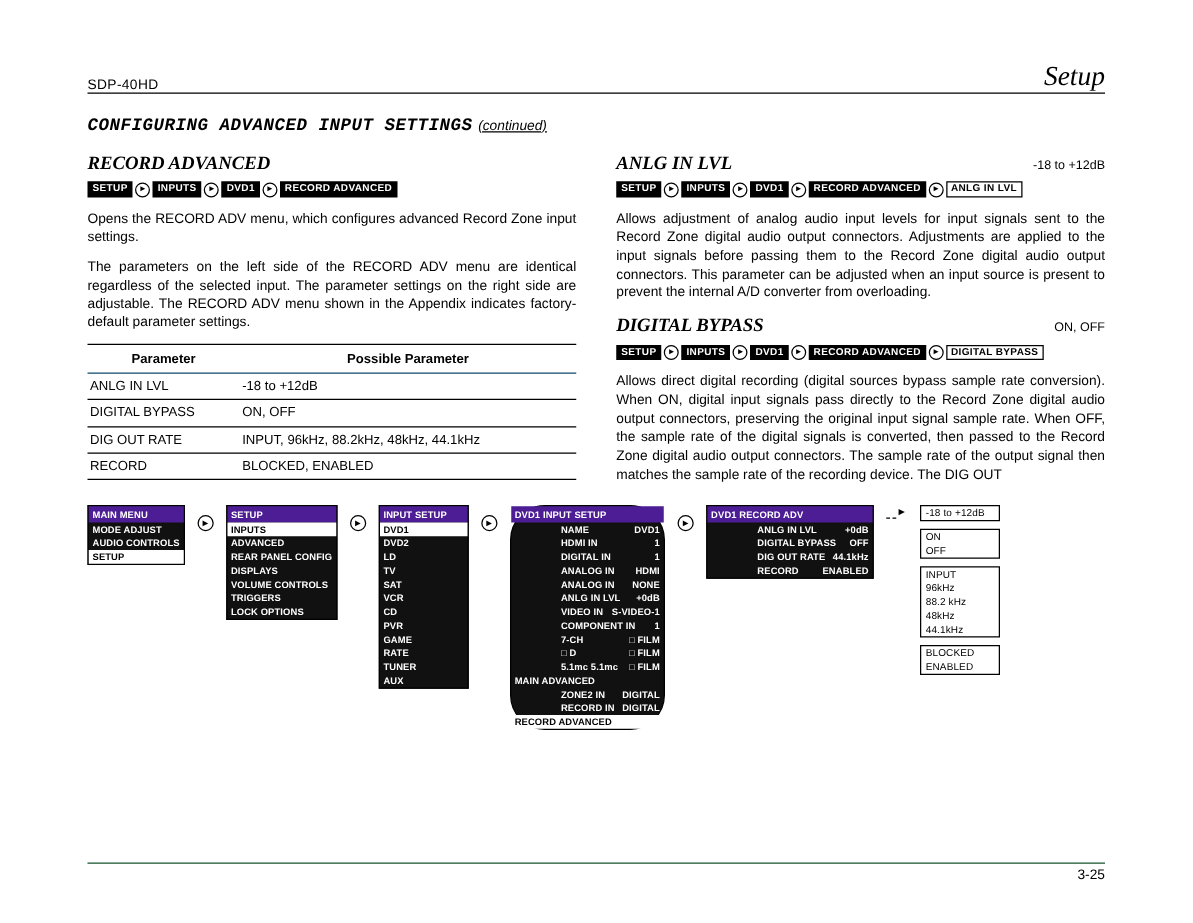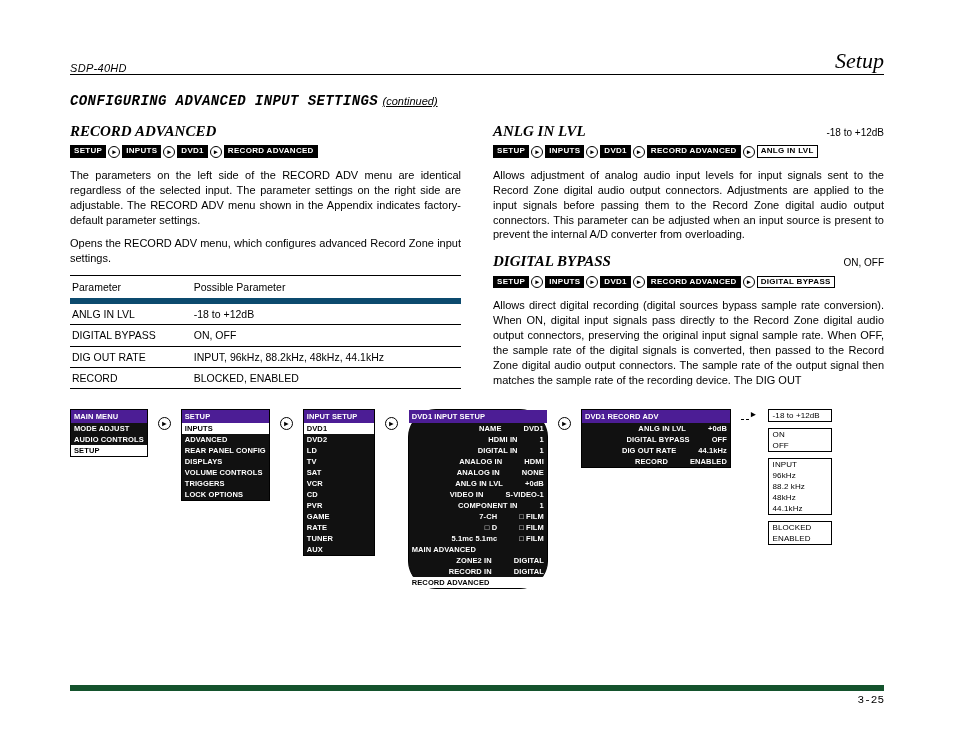--- a/index.html
+++ b/index.html
@@ -1,50 +1,50 @@
 <!DOCTYPE html>
 <html><head>
 <meta charset="utf-8">
 <style>
   html,body{margin:0;padding:0;background:#fff;color:#000;font-family:"Helvetica Neue",Arial,sans-serif;}
   .page{width:954px;height:738px;box-sizing:border-box;padding:48px 70px 34px 70px;position:relative;}
   .hdr{display:flex;justify-content:space-between;align-items:flex-end;border-bottom:1px solid #000;padding-bottom:0px;margin-bottom:14px;}
-  .hdr .model{font-size:11px;font-style:italic;letter-spacing:.3px;}
+  .hdr .model{font-size:11px;letter-spacing:.3px;}
   .hdr .sect{font-size:22px;font-style:italic;font-family:Georgia,"Times New Roman",serif;}
   .title-line{margin:16px 0 10px 0;}
   .title-main{font-weight:900;font-style:italic;font-size:14px;letter-spacing:.4px;font-family:Liberation Mono, monospace;}
   .title-cont{font-style:italic;font-size:11px;font-weight:400;text-decoration:underline;}
   .cols{display:flex;gap:32px;}
   .col{flex:1;font-size:11px;line-height:1.35;text-align:justify;}
   .sub-h{font-family:Georgia,"Times New Roman",serif;font-style:italic;font-weight:700;font-size:15px;margin:2px 0 4px;display:flex;justify-content:space-between;align-items:baseline;}
   .sub-h .rng{font-family:"Helvetica Neue",Arial,sans-serif;font-style:normal;font-size:10px;font-weight:400;}
   .crumb{display:flex;align-items:center;gap:2px;margin:0 0 10px;}
   .pill{background:#000;color:#fff;font-size:8px;font-weight:900;padding:1px 4px;letter-spacing:.3px;}
   .pill.inv{background:#fff;color:#000;border:1px solid #000;padding:0 3px;}
   .arr{font-size:10px;line-height:1;border:1px solid #000;border-radius:50%;width:10px;height:10px;display:inline-flex;align-items:center;justify-content:center;font-weight:bold;}
   .arr::after{content:"\25B8";font-size:7px;}
   p{margin:0 0 9px;}
   table.param{width:100%;border-collapse:collapse;font-size:10.5px;margin:6px 0 12px;}
-  table.param th{text-align:left;font-weight:400;border-top:1px solid #000;border-bottom:6px solid #0c4a6e;padding:4px 2px;}
+  table.param th{text-align:center;font-weight:700;border-top:1px solid #000;border-bottom:1px solid #0c4a6e;padding:4px 2px;}
   table.param td{border-bottom:.5px solid #000;padding:3px 2px;}
   .menus{display:flex;gap:10px;align-items:flex-start;margin-top:8px;font-size:7.5px;font-weight:900;letter-spacing:.1px;}
   .menus .m-arr{font-size:11px;margin-top:8px;border:1px solid #000;border-radius:50%;width:11px;height:11px;display:flex;align-items:center;justify-content:center;flex:0 0 auto;}
   .menus .m-arr::after{content:"\25B8";font-size:8px;}
   .menubox{border:1px solid #000;background:#111;color:#fff;min-width:70px;}
   .menubox .mtitle{padding:2px 3px;background:#4c1d95;}
   .menubox .mrow{padding:1px 3px;white-space:nowrap;}
   .menubox .mrow.sel{background:#fff;color:#000;}
-  .menubox .mrow.kv{display:flex;justify-content:flex-end;gap:22px;padding-left:40px;}
+  .menubox .mrow.kv{display:flex;justify-content:space-between;gap:6px;padding-left:40px;}
   .optgroup{display:flex;flex-direction:column;gap:6px;font-weight:400;}
   .optbox{border:1px solid #000;font-size:8px;background:#fff;color:#000;min-width:62px;}
   .optbox .orow{padding:1px 4px;white-space:nowrap;}
   .dash{border-top:1px dashed #000;flex:1;height:0;margin-top:10px;min-width:8px;}
   .optwrap{display:flex;align-items:flex-start;}
   .optwrap .darr{font-size:9px;margin:0 2px;}
-  .ftr{position:absolute;left:70px;right:70px;bottom:32px;border-top:6px solid #14532d;padding-top:3px;text-align:right;font-size:11px;font-family:Liberation Mono, monospace;}
+  .ftr{position:absolute;left:70px;right:70px;bottom:32px;border-top:1px solid #14532d;padding-top:3px;text-align:right;font-size:11px;}
 </style>
 </head>
 <body>
 
 <div class="page">
 
   <div class="hdr">
     <span class="model">SDP-40HD</span>
     <span class="sect">Setup</span>
   </div>
@@ -62,22 +62,22 @@
       </div>
       <div class="crumb">
         <span class="pill">SETUP</span>
           <span class="arr"></span>
         <span class="pill">INPUTS</span>
           <span class="arr"></span>
         <span class="pill">DVD1</span>
           <span class="arr"></span>
         <span class="pill">RECORD ADVANCED</span>
       </div>
+      <p>Opens the RECORD ADV menu, which configures advanced Record Zone input settings.</p>
       <p>The parameters on the left side of the RECORD ADV menu are identical regardless of the selected input. The parameter settings on the right side are adjustable. The RECORD ADV menu shown in the Appendix indicates factory-default parameter settings.</p>
-      <p>Opens the RECORD ADV menu, which configures advanced Record Zone input settings.</p>
       <table class="param">
         <tbody>
             <tr>
               <th>Parameter</th>
               <th>Possible Parameter</th>
             </tr>
         <tr>
               <td>ANLG IN LVL</td>
               <td>-18 to +12dB</td>
             </tr>

